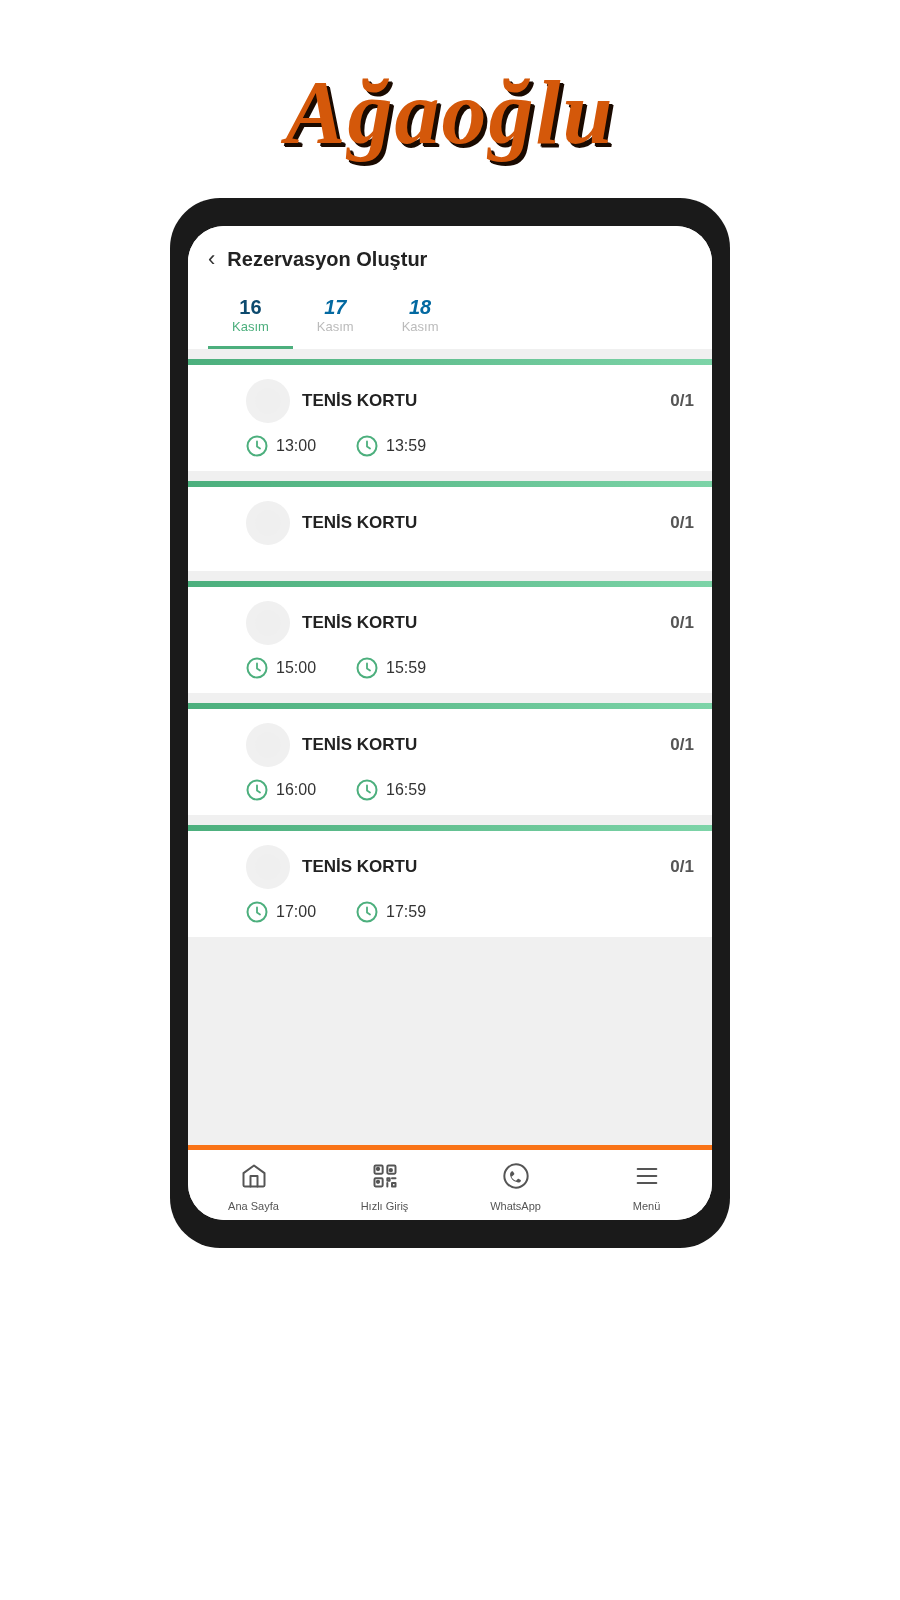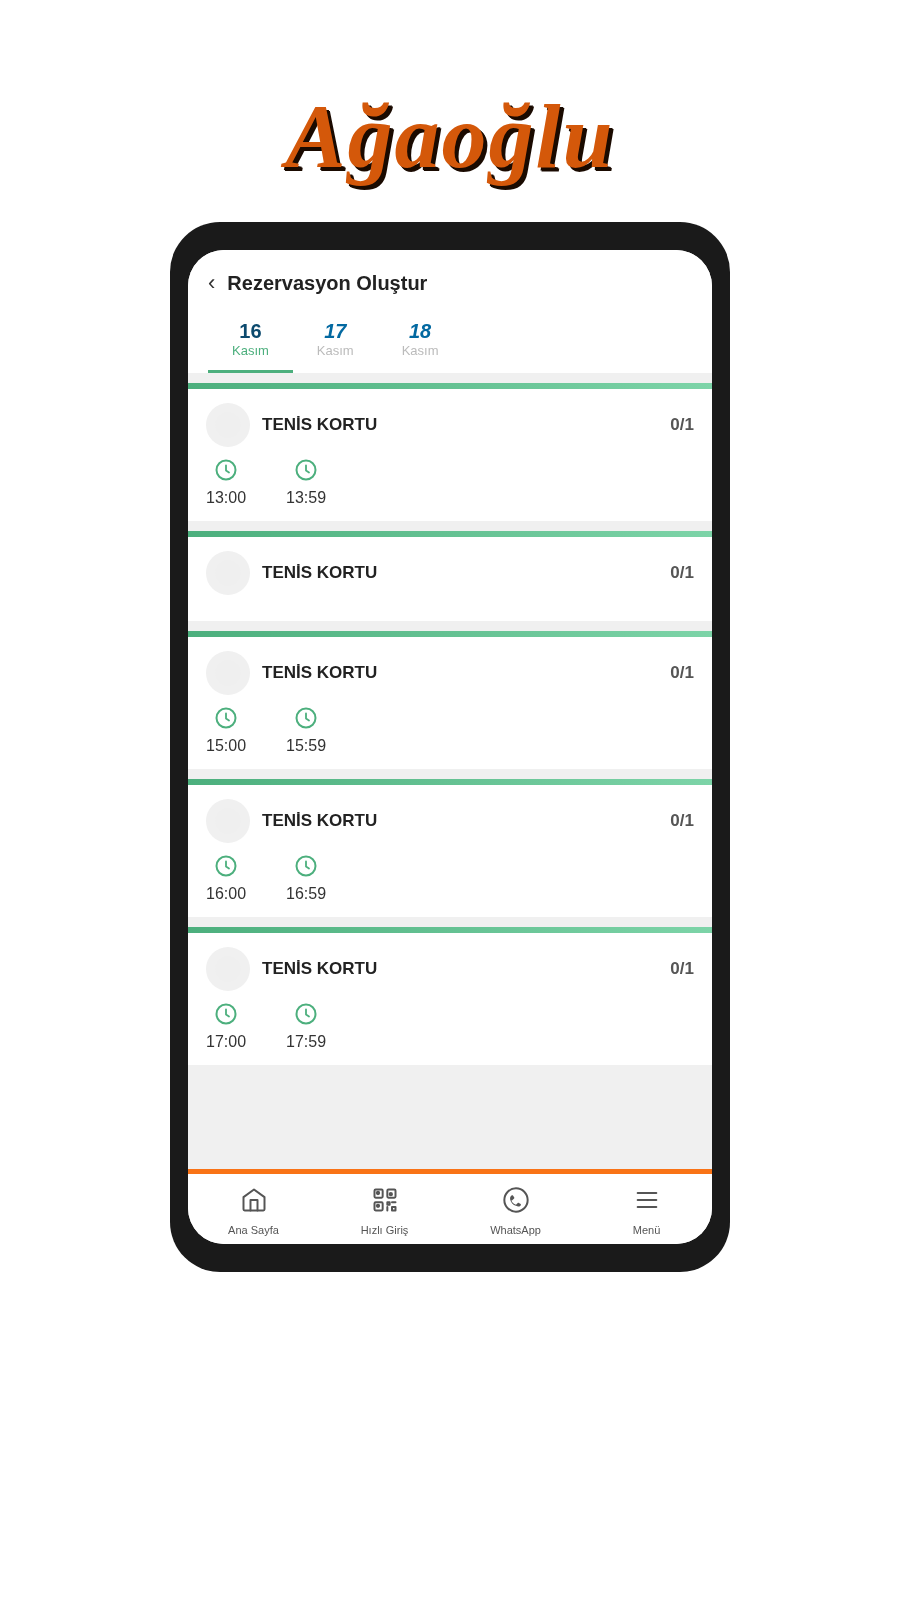--- a/index.html
+++ b/index.html
@@ -11,21 +11,21 @@
       display: flex;
       flex-direction: column;
       align-items: center;
     }
 
     
     .header-area {
       display: flex;
       flex-direction: column;
       align-items: center;
-      padding-top: 92px;
+      padding-top: 68px;
       padding-bottom: 40px;
     }
 
     .logo-text {
       font-size: 90px;
       font-weight: 900;
       font-style: italic;
       color: #d4580a;
       font-family: Georgia, 'Times New Roman', serif;
       text-shadow: 4px 4px 0px #1a0a00, 3px 3px 0px #1a0a00;
@@ -153,20 +153,21 @@
     }
 
     .slot-card-top-bar {
       height: 6px;
       background: linear-gradient(90deg, #4caf7d 0%, #7dd4a8 100%);
       width: 100%;
     }
 
     .slot-card-body {
       padding: 14px 18px 14px 18px;
+      margin-left: 40px;
     }
 
     .slot-card-header {
       display: flex;
       align-items: center;
       gap: 12px;
       margin-bottom: 12px;
     }
 
     .slot-icon {
@@ -200,21 +201,20 @@
       gap: 40px;
     }
 
     .slot-time {
       display: flex;
       align-items: center;
       gap: 8px;
       font-size: 16px;
       color: #333;
       font-weight: 500;
-      flex-direction: column;
     }
 
     .clock-svg {
       width: 22px;
       height: 22px;
     }
 
     
     .bottom-nav {
       background: #ffffff;

